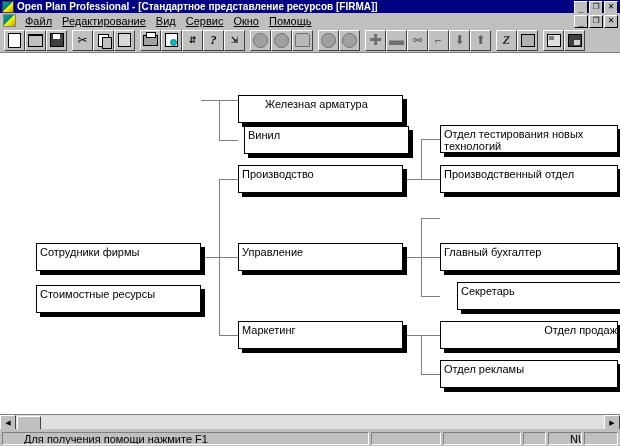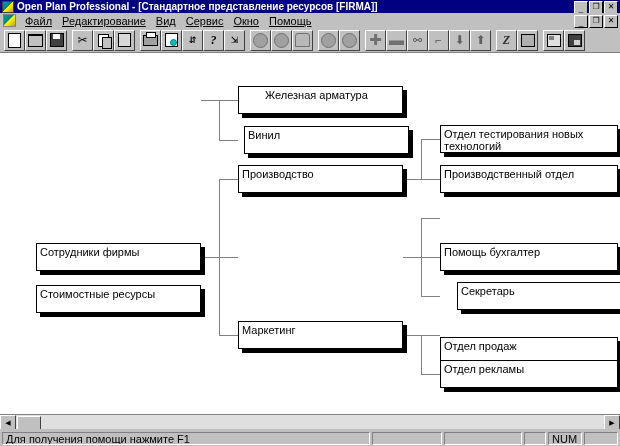--- a/index.html
+++ b/index.html
@@ -143,21 +143,21 @@
   .statusbar{
     position:absolute;left:0;top:429px;width:620px;height:17px;
     background:#c0c0c0;display:flex;align-items:center;gap:2px;padding:2px 2px 0 2px;
     box-sizing:border-box;
   }
   .sb-panel{
     height:13px;background:#c0c0c0;
     border-top:1px solid #808080;border-left:1px solid #808080;
     border-right:1px solid #ffffff;border-bottom:1px solid #ffffff;
     font-size:11px;line-height:12px;color:#000;
-    padding-left:3px;box-sizing:border-box;white-space:nowrap;overflow:hidden;
+    padding-left:21px;box-sizing:border-box;white-space:nowrap;overflow:hidden;
   }
   .sb-main{flex:1;}
   .sb-w1{width:70px;}
   .sb-w2{width:78px;}
   .sb-w3{width:22px;}
   .sb-w4{width:34px;}
   .sb-w5{width:34px;}
 </style>
 </head>
 <body>
@@ -312,45 +312,48 @@
       <div class="ln h" style="left: 403px; top: 282px; width: 18px; background: rgb(128, 128, 128);"></div>
       <div class="ln v" style="left: 421px; top: 282px; height: 39px; background: rgb(128, 128, 128);"></div>
       <div class="ln h" style="left: 421px; top: 282px; width: 19px; background: rgb(128, 128, 128);"></div>
       <div class="ln h" style="left: 421px; top: 321px; width: 19px; background: rgb(128, 128, 128);"></div>
       <div class="node" style="left: 36px; top: 190px; width: 165px; height: 28px;">
         <span class="lbl">Сотрудники фирмы</span>
       </div>
       <div class="node" style="left: 36px; top: 232px; width: 165px; height: 28px;">
         <span class="lbl">Стоимостные ресурсы</span>
       </div>
-      <div class="node" style="left: 238px; top: 33px; width: 165px; height: 28px; padding-left: 26px;">
+      <div class="node" style="left: 238px; top: 42px; width: 165px; height: 28px; padding-left: 26px;">
         <span class="lbl">Железная арматура</span>
       </div>
       <div class="node" style="left: 244px; top: 73px; width: 165px; height: 28px;">
         <span class="lbl">Винил</span>
       </div>
       <div class="node" style="left: 238px; top: 112px; width: 165px; height: 28px;">
         <span class="lbl">Производство</span>
       </div>
+      <div class="node" style="left: 238px; top: 190px; width: 165px; height: 28px;">
+        <span class="lbl">Управление</span>
+      </div>
       <div class="node" style="left: 238px; top: 268px; width: 165px; height: 28px;">
         <span class="lbl">Маркетинг</span>
       </div>
       <div class="node" style="left: 440px; top: 72px; width: 178px; height: 28px;">
         <span class="lbl">Отдел тестирования новых технологий</span>
       </div>
       <div class="node" style="left: 440px; top: 112px; width: 178px; height: 28px;">
         <span class="lbl">Производственный отдел</span>
       </div>
       <div class="node" style="left: 440px; top: 190px; width: 178px; height: 28px;">
-        <span class="lbl">Помощь бухгалтер</span>
+        <span class="lbl">Главный бухгалтер</span>
       </div>
       <div class="node" style="left: 457px; top: 229px; width: 178px; height: 28px;">
         <span class="lbl">Секретарь</span>
       </div>
-      <div class="node" style="left: 440px; top: 284px; width: 178px; height: 28px;">
+      <div class="node" style="left: 440px; top: 268px; width: 178px; height: 28px; text-align: right;">
         <span class="lbl">Отдел продаж</span>
       </div>
       <div class="node" style="left: 440px; top: 307px; width: 178px; height: 28px;">
         <span class="lbl">Отдел рекламы</span>
       </div>
     </div>
 
   <div class="hscroll">
     <div class="sb-arrow">
         <span>◀</span>

